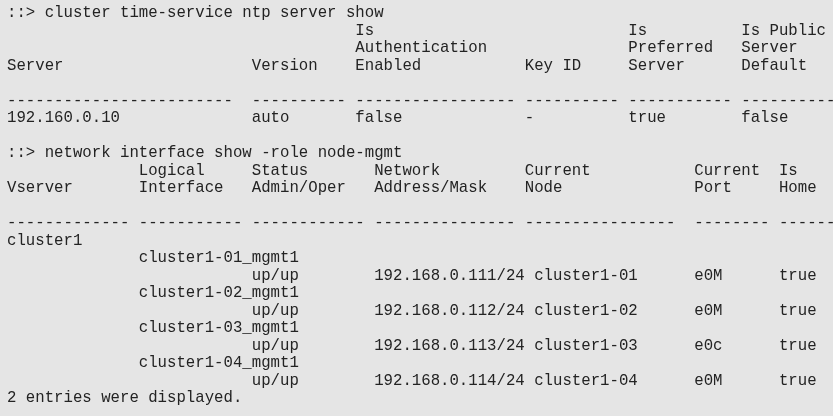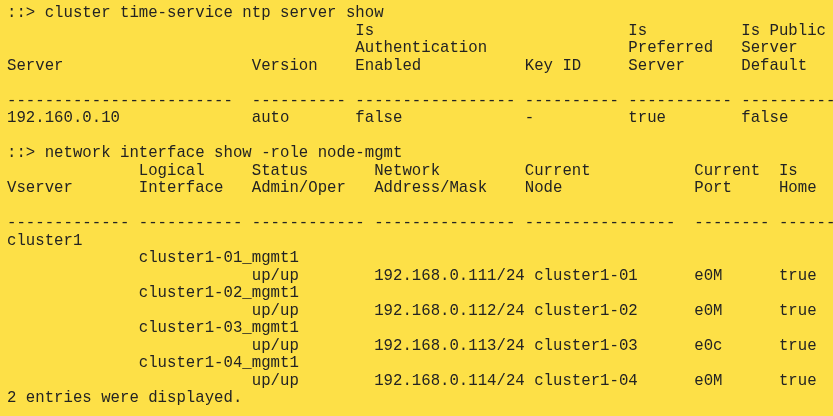--- a/index.html
+++ b/index.html
@@ -8,21 +8,21 @@
     background: #ffffff;
   }
   body {
     width: 833px;
     height: 416px;
     overflow: hidden;
   }
   .terminal {
     width: 833px;
     height: 416px;
-    background: #fde047;
+    background: #e5e5e5;
     color: #232323;
     font-family: "Liberation Mono", "DejaVu Sans Mono", monospace;
     font-size: 15.7px;
     line-height: 17.5px;
     padding: 5px 0 0 7px;
     box-sizing: border-box;
     white-space: pre;
     overflow: hidden;
   }
   .line {

